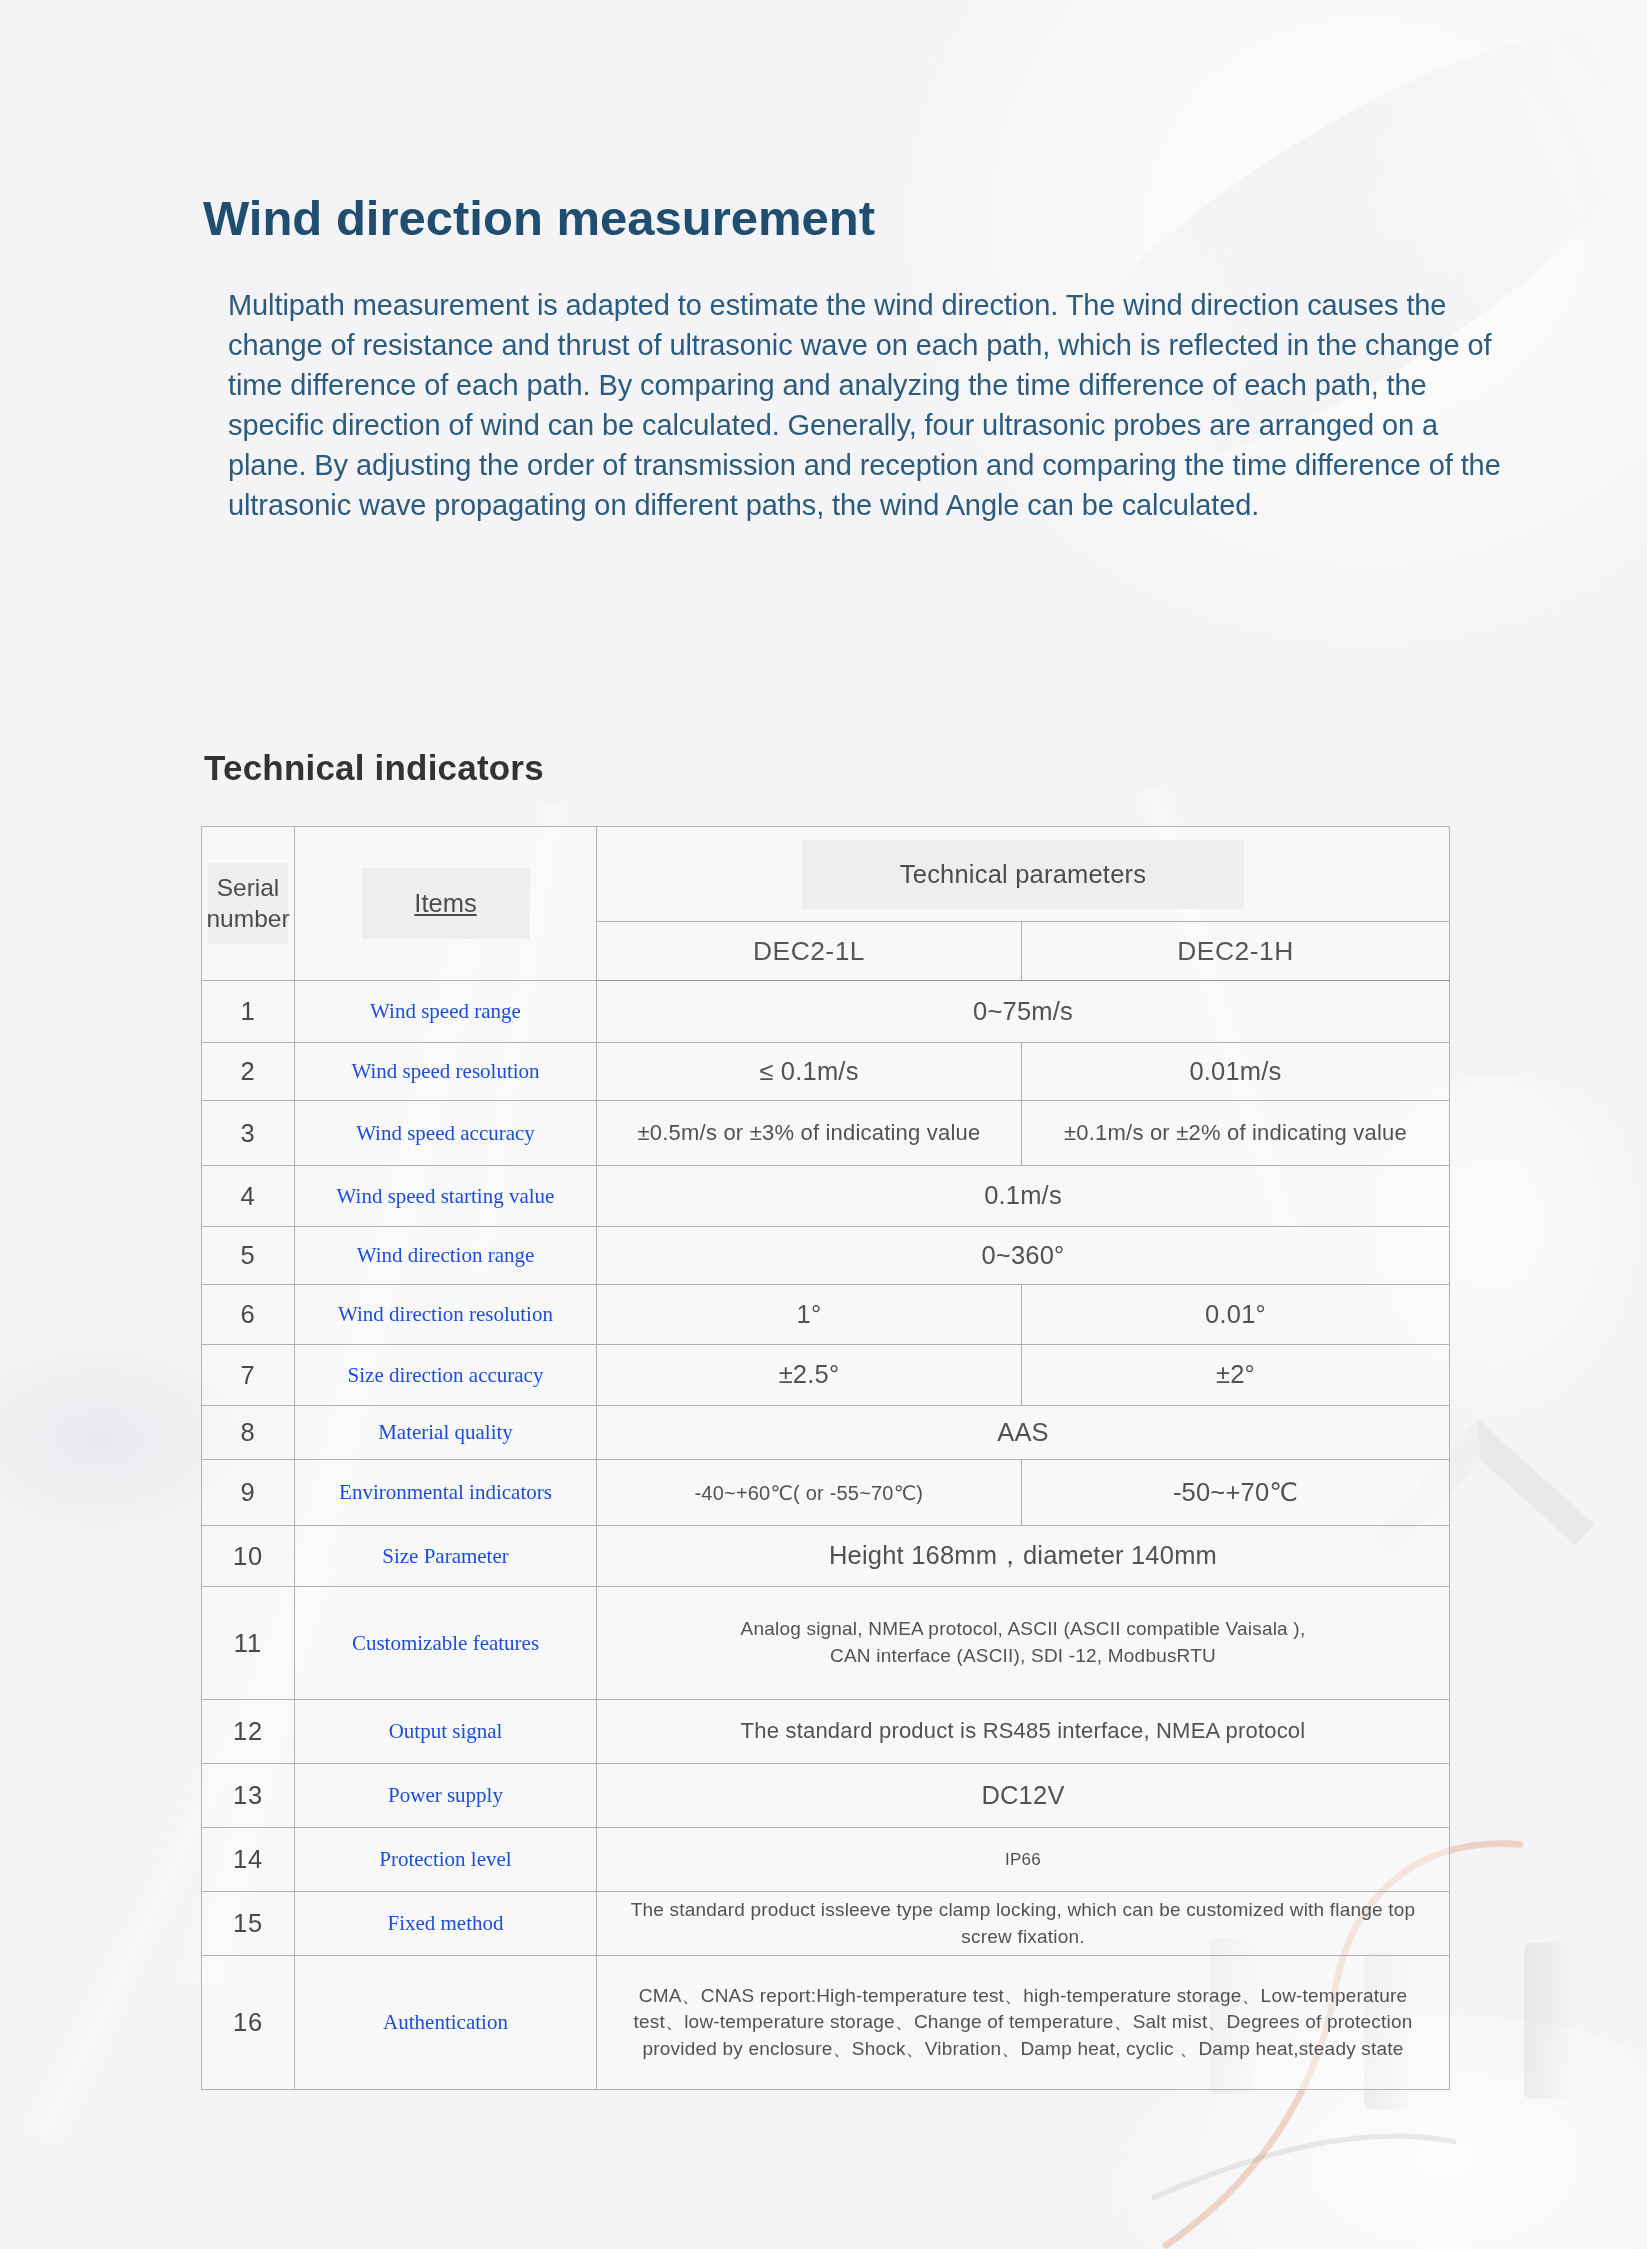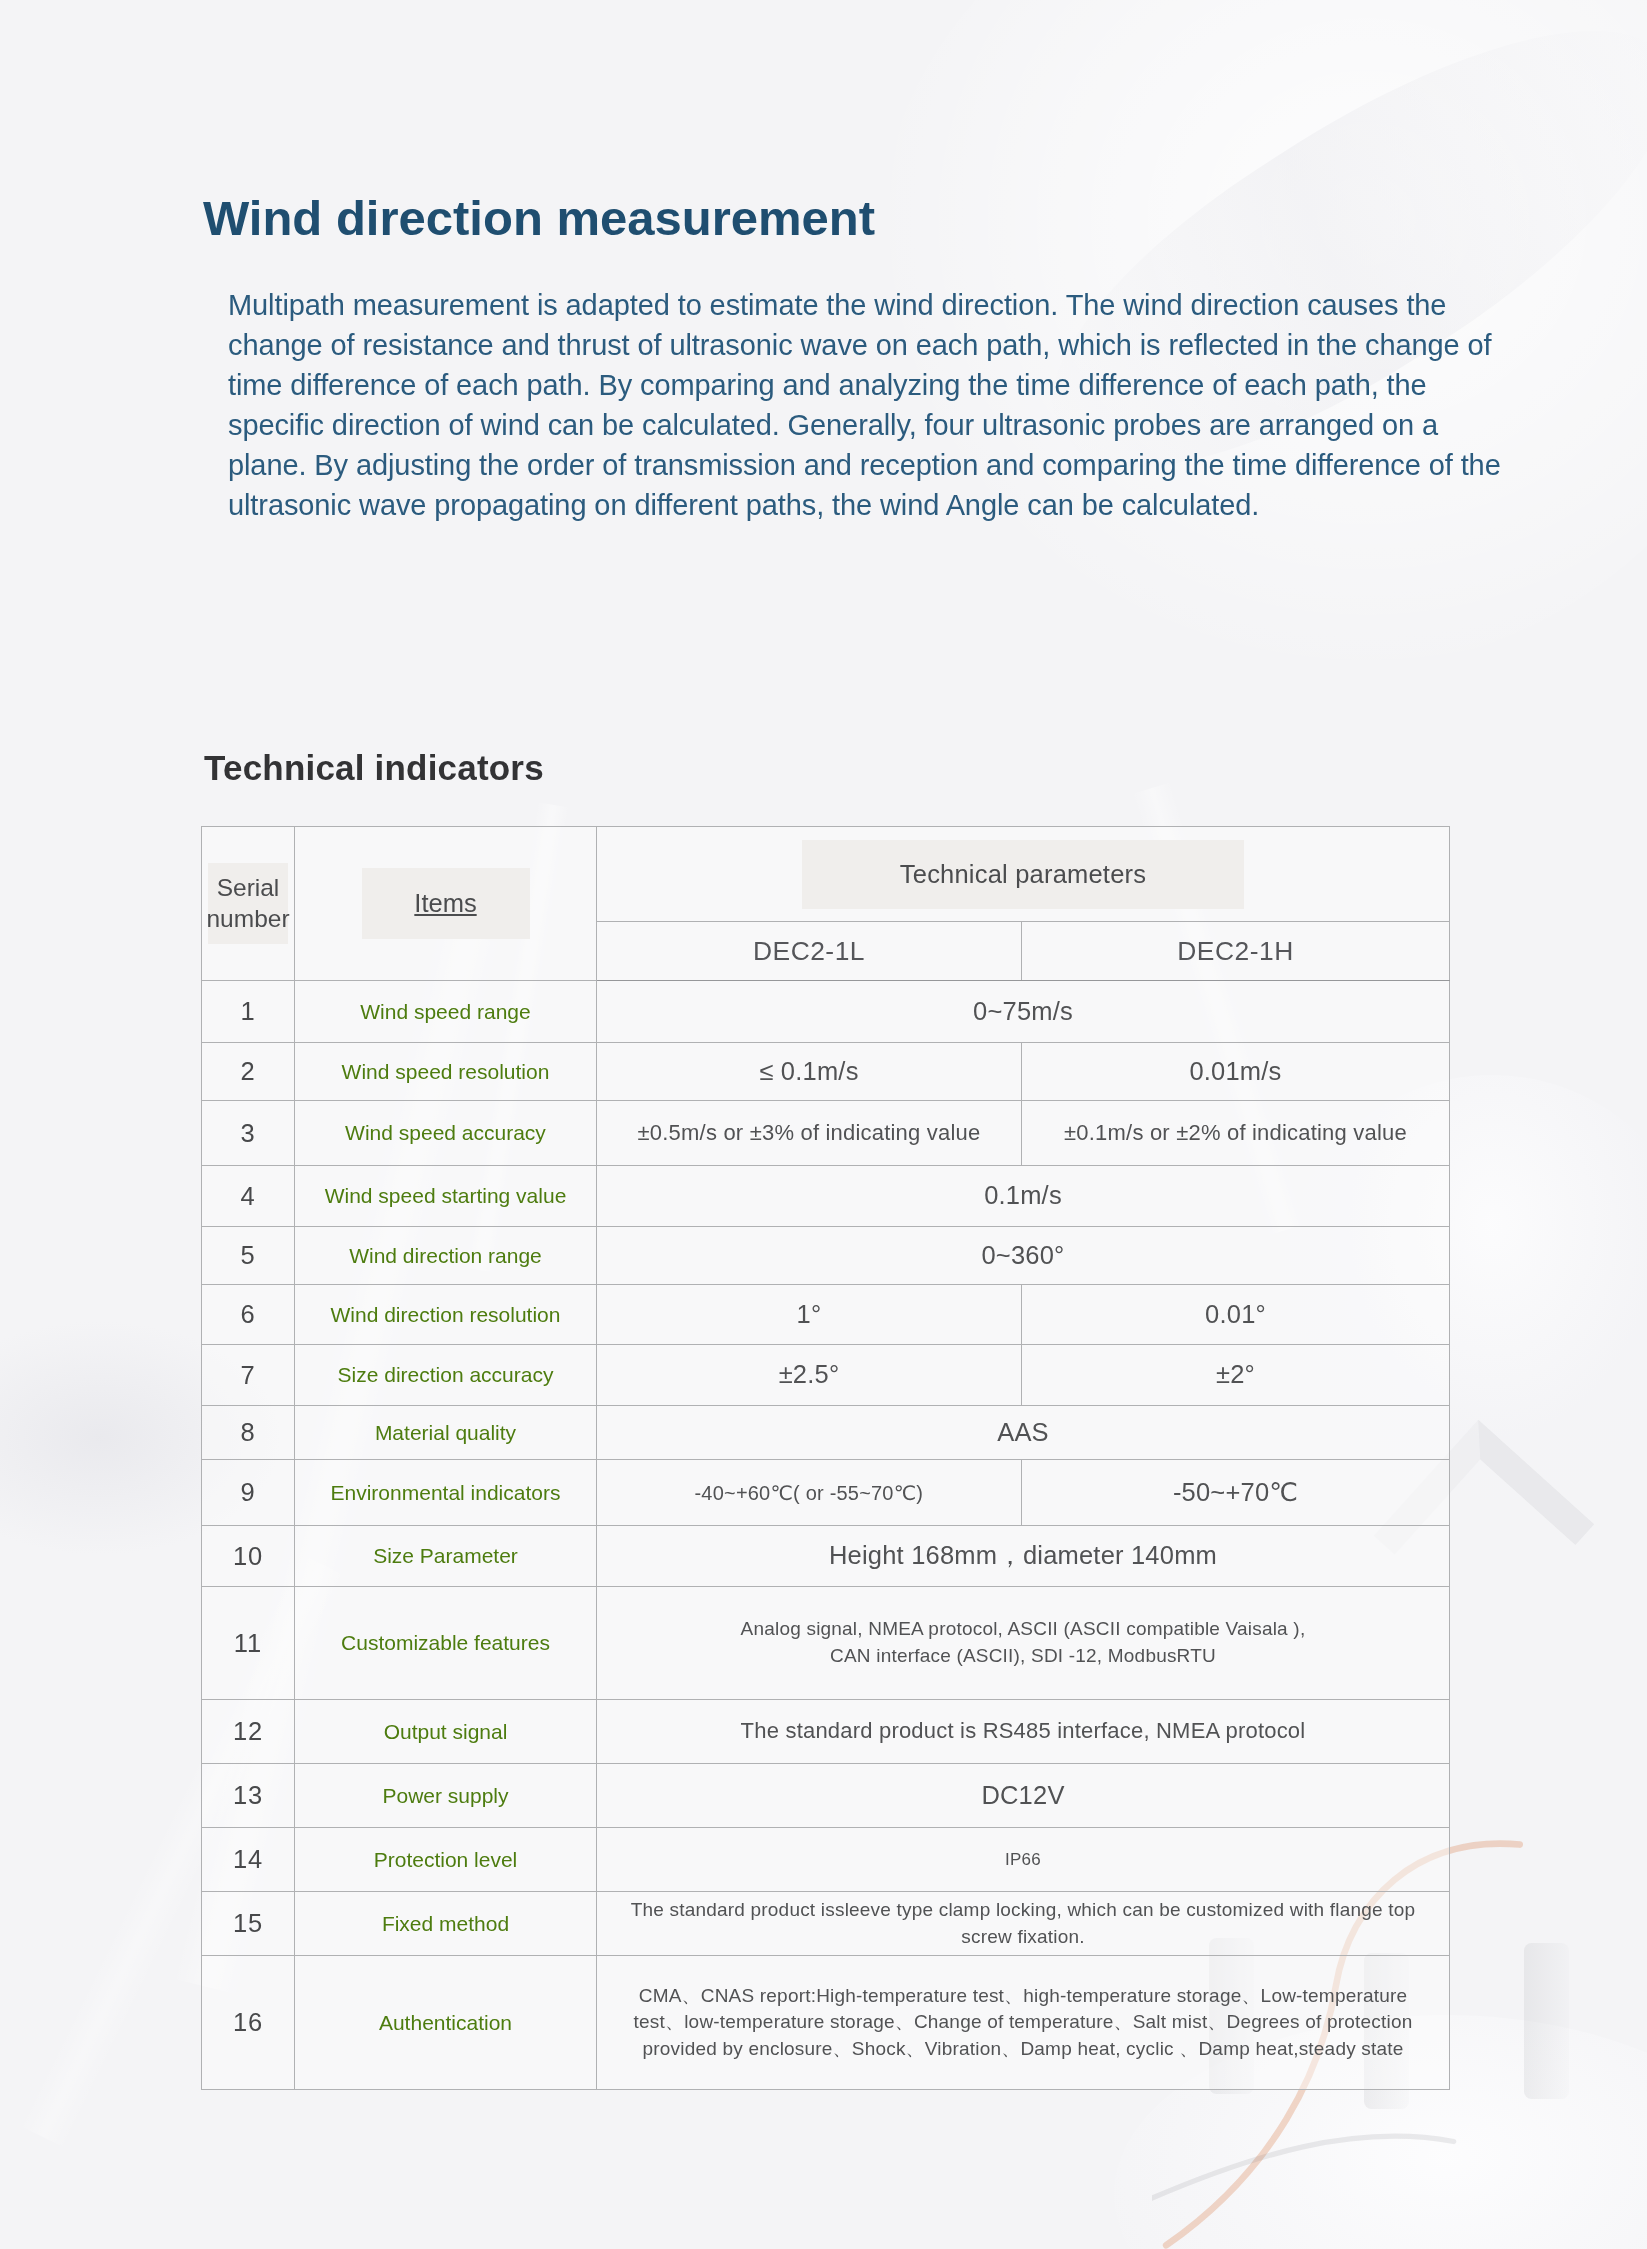--- a/index.html
+++ b/index.html
@@ -103,21 +103,21 @@
   .h-serial,.h-items,.h-group{font-size:25.5px;color:#4b4c4e;}
   .h-model{font-size:26.4px;color:#55565a;letter-spacing:0.5px;}
   .hl{
     background:var(--highlight-box);
     display:inline-flex;align-items:center;justify-content:center;text-align:center;
   }
   .hl-serial{width:80px;height:81px;line-height:1.25;font-size:24.5px;}
   .hl-items{width:168px;height:71px;text-decoration:underline;}
   .hl-group{width:442px;height:69px;letter-spacing:0.2px;}
   .c-serial{font-size:25.5px;color:var(--serial-text);letter-spacing:0.9px;}
-  .c-item{font-size:21px;color:#4d7c0f;padding:0 6.6px;}
+  .c-item{font-size:21px;color:#1d4ed8;padding:0 6.6px;font-family:Liberation Serif, serif;}
   .c-value{color:#515254;letter-spacing:0.2px;white-space:pre-line;line-height:1.4;padding:0 11.3px;}
 </style>
 </head>
 <body>
 
 <div class="page">
 
   <div class="wm wm-blob-tr"></div>
   <div class="wm wm-blade-tr"></div>
   <div class="wm wm-cyl-r"></div>

